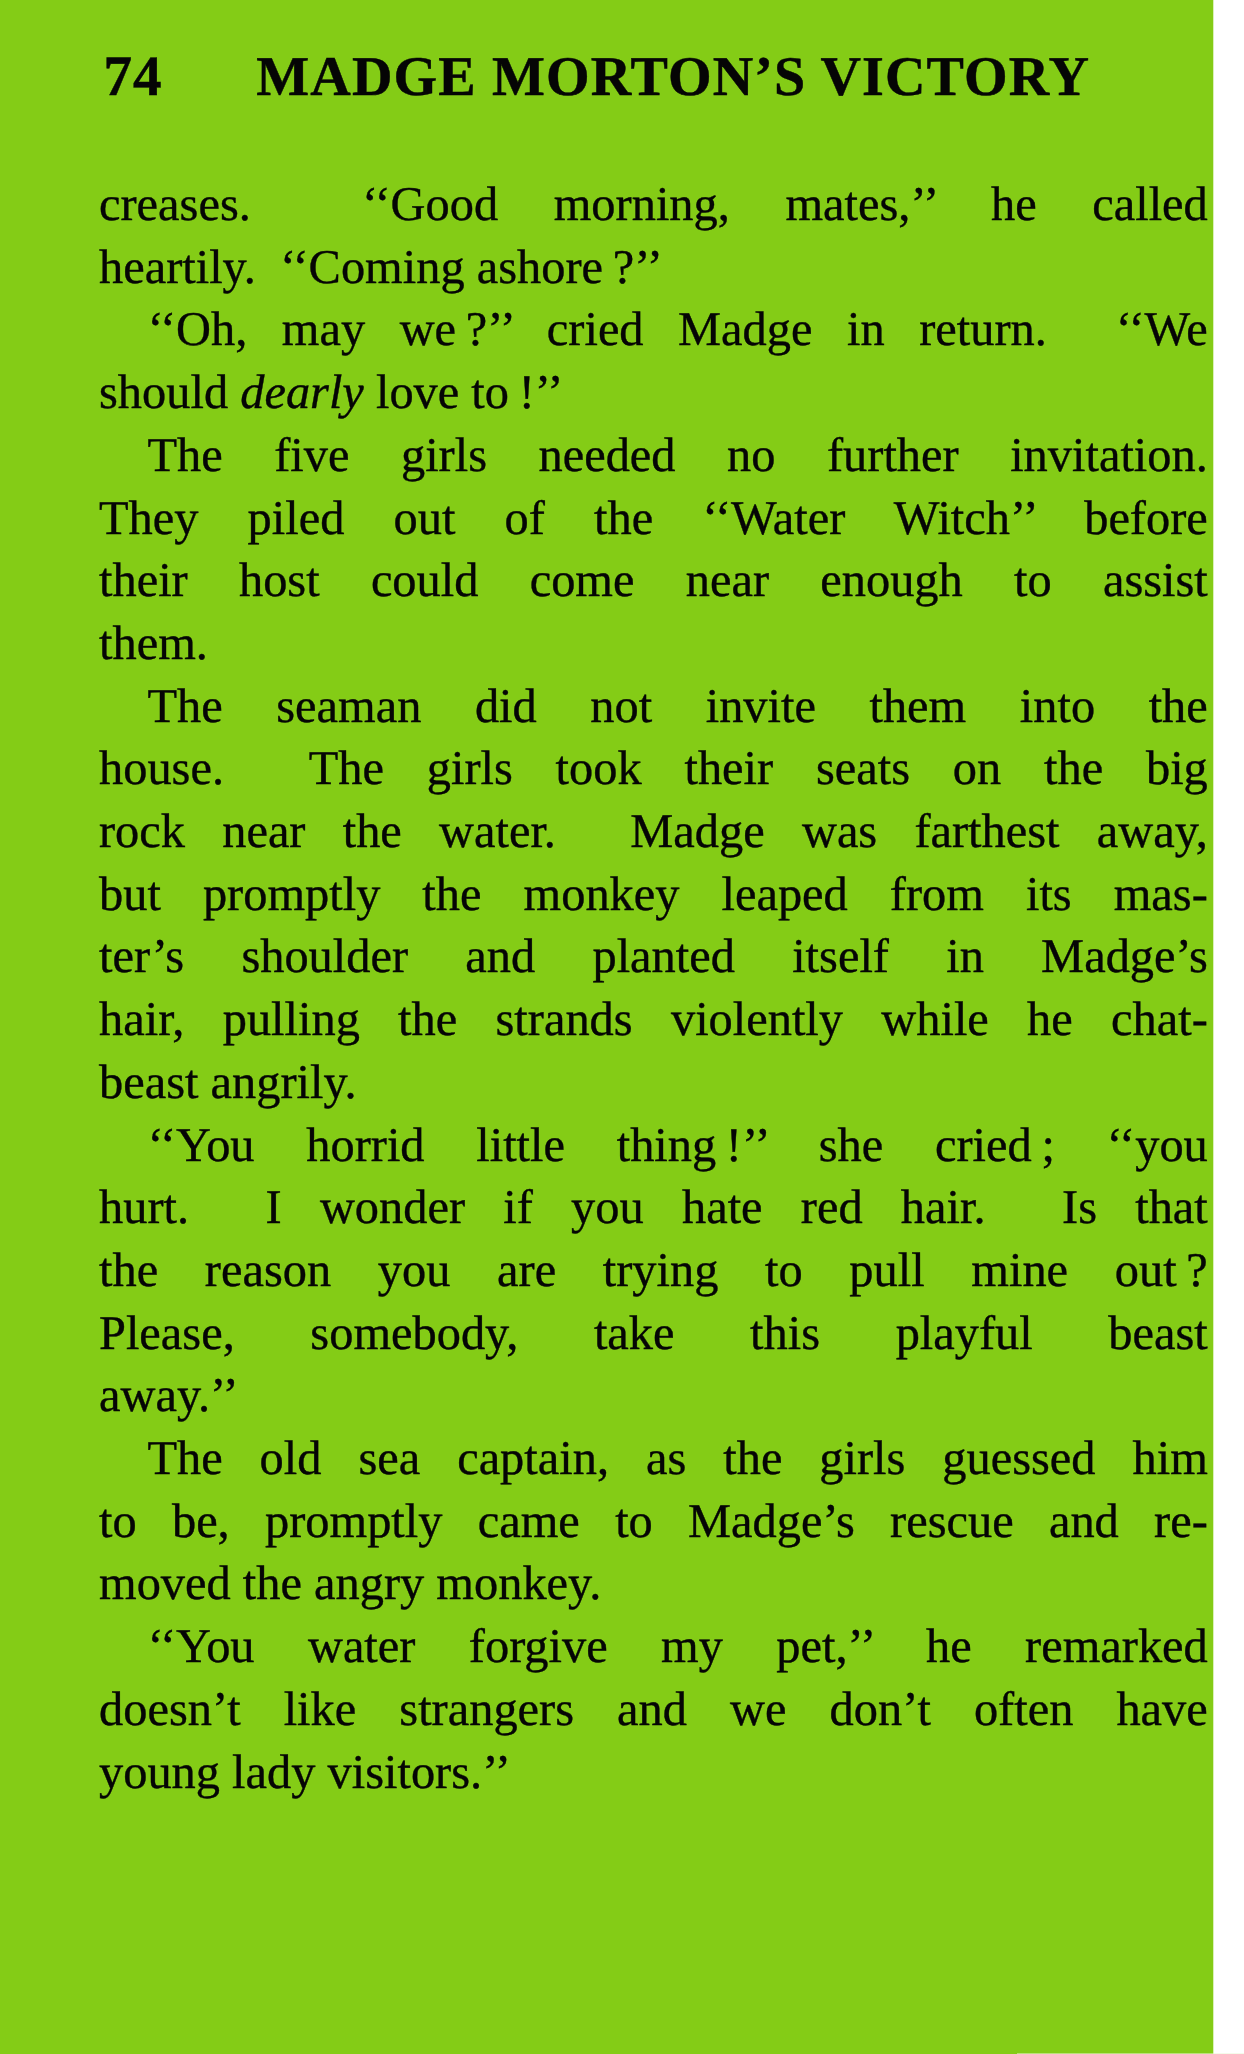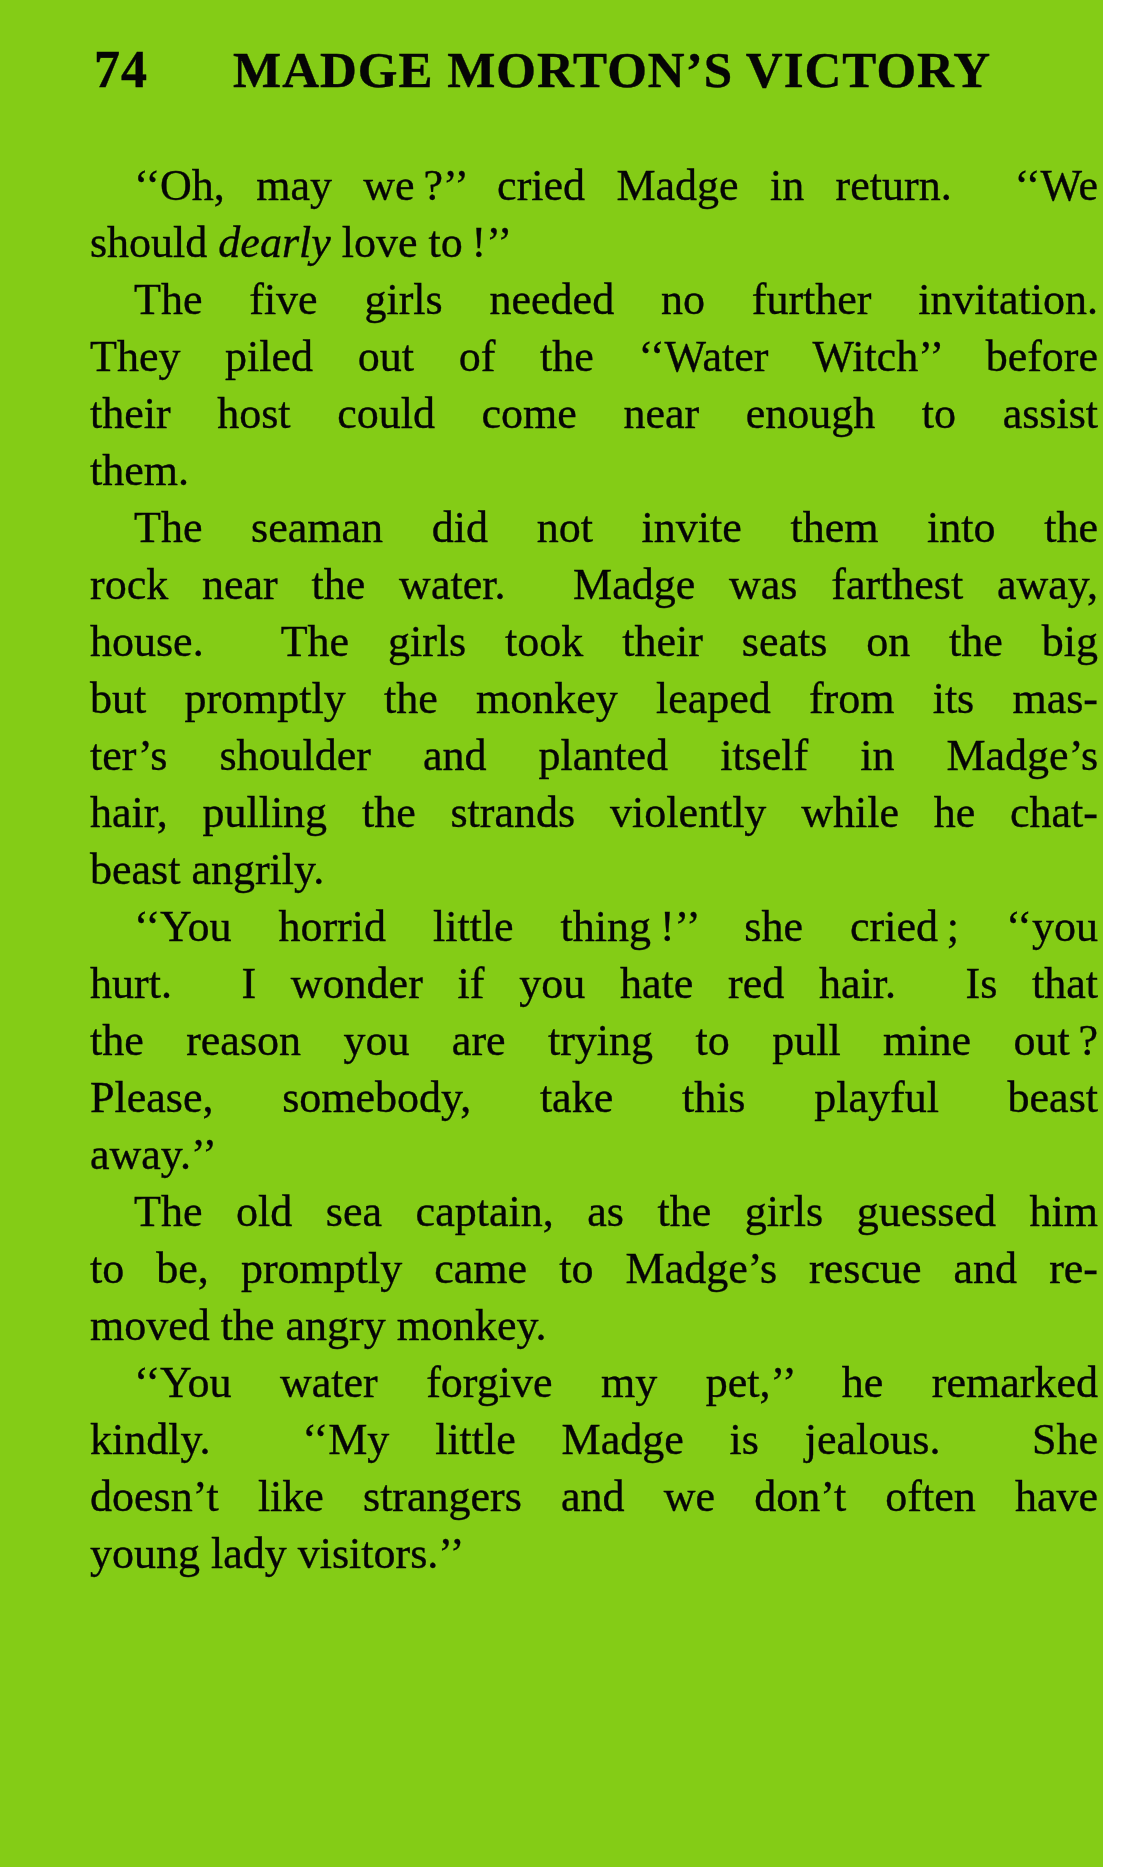--- a/index.html
+++ b/index.html
@@ -72,50 +72,53 @@
 </head>
 <body>
 
 <div class="page">
   <div class="page-header">
     <span class="page-number">74</span>
     <span class="running-title">MADGE MORTON’S VICTORY</span>
   </div>
   <div class="body-text">
       <div class="paragraph">
+        <div class="line"><span>creases.  ‘‘Good morning, mates,’’ he called</span></div>
+        <div class="line endline"><span>heartily.  ‘‘Coming ashore ?’’</span></div>
+      </div>
+      <div class="paragraph">
         <div class="line indent"><span>‘‘Oh, may we ?’’ cried Madge in return.  ‘‘We</span></div>
         <div class="line endline"><span>should </span><i>dearly</i><span> love to !’’</span></div>
       </div>
       <div class="paragraph">
         <div class="line indent"><span>The five girls needed no further invitation.</span></div>
         <div class="line"><span>They piled out of the ‘‘Water Witch’’ before</span></div>
         <div class="line"><span>their host could come near enough to assist</span></div>
         <div class="line endline"><span>them.</span></div>
       </div>
       <div class="paragraph">
         <div class="line indent"><span>The seaman did not invite them into the</span></div>
+        <div class="line"><span>house.  The girls took their seats on the big</span></div>
         <div class="line"><span>rock near the water.  Madge was farthest away,</span></div>
-        <div class="line"><span>house.  The girls took their seats on the big</span></div>
         <div class="line"><span>but promptly the monkey leaped from its mas-</span></div>
         <div class="line"><span>ter’s shoulder and planted itself in Madge’s</span></div>
         <div class="line"><span>hair, pulling the strands violently while he chat-</span></div>
         <div class="line endline"><span>beast angrily.</span></div>
       </div>
       <div class="paragraph">
         <div class="line indent"><span>‘‘You horrid little thing !’’ she cried ; ‘‘you</span></div>
         <div class="line"><span>hurt.  I wonder if you hate red hair.  Is that</span></div>
         <div class="line"><span>the reason you are trying to pull mine out ?</span></div>
         <div class="line"><span>Please, somebody, take this playful beast</span></div>
         <div class="line endline"><span>away.’’</span></div>
       </div>
       <div class="paragraph">
         <div class="line indent"><span>The old sea captain, as the girls guessed him</span></div>
         <div class="line"><span>to be, promptly came to Madge’s rescue and re-</span></div>
         <div class="line endline"><span>moved the angry monkey.</span></div>
       </div>
       <div class="paragraph">
         <div class="line indent"><span>‘‘You water forgive my pet,’’ he remarked</span></div>
-        <div class="line"><span>kindly.  ‘‘My little Madge is jealous.  She</span></div>
         <div class="line"><span>doesn’t like strangers and we don’t often have</span></div>
         <div class="line endline"><span>young lady visitors.’’</span></div>
       </div>
     </div>
 </div>
 
 </body></html>

